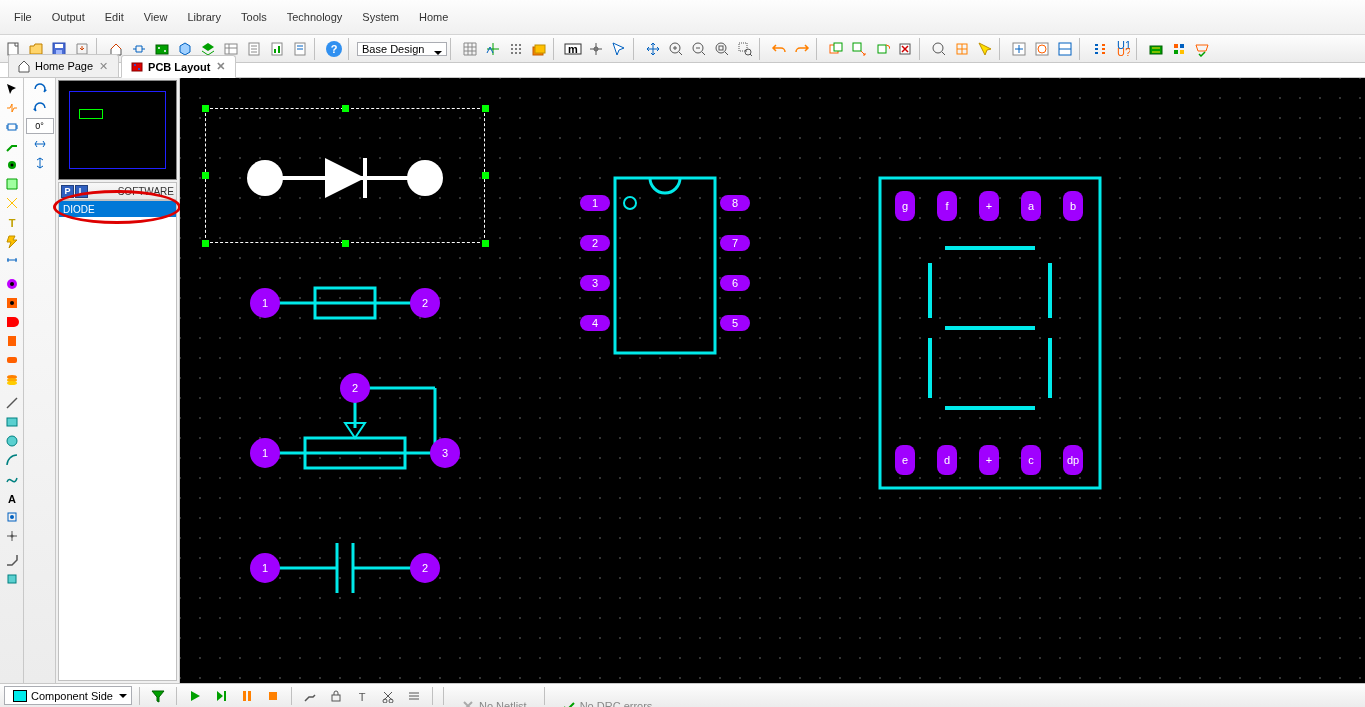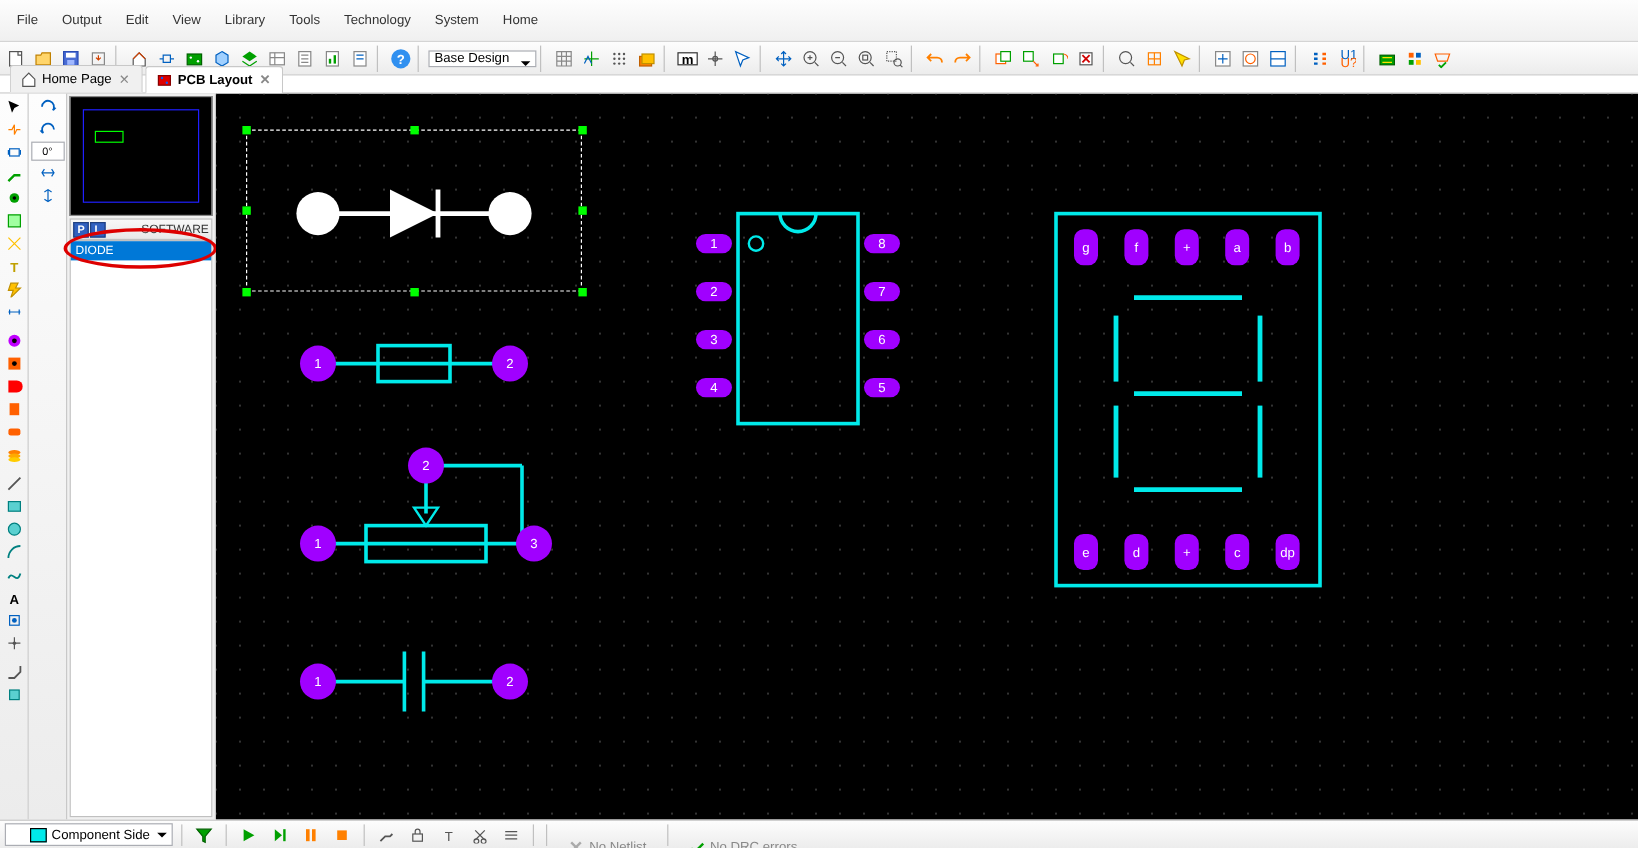--- a/index.html
+++ b/index.html
@@ -26,21 +26,21 @@
 .pkg-header{height:18px;background:linear-gradient(#f8f8f8,#e8e8e8);border:1px solid #c0c0c0;margin:0 2px;display:flex;align-items:center;gap:2px;padding:0 2px;}
 .pkg-header .pl{display:flex;gap:1px;}
 .pkg-header .pl span{width:13px;height:13px;background:#3060c0;color:#fff;font-weight:bold;font-size:9px;display:flex;align-items:center;justify-content:center;border:1px solid #204080;}
 .pkg-header .lbl{margin-left:auto;font-size:10px;color:#333;}
 .pkg-list{flex:1;background:#fff;margin:0 2px 2px 2px;border:1px solid #c0c0c0;position:relative;}
 .pkg-item{height:16px;padding:0 4px;display:flex;align-items:center;color:#fff;background:#0078d7;font-size:10px;}
 .red-circle{position:absolute;left:-6px;top:-11px;width:128px;height:34px;border:3px solid #d00;border-radius:50%;pointer-events:none;}
 .canvas{flex:1;background:#000;position:relative;overflow:hidden;}
 .dotgrid{position:absolute;inset:0;background-image:radial-gradient(#333 1px,transparent 1px);background-size:20px 20px;background-position:10px 10px;}
 .statusbar{height:24px;background:linear-gradient(#fdfdfd,#ececec);border-top:1px solid #c8c8c8;display:flex;align-items:center;padding:0 4px;gap:4px;}
-.status-select{height:19px;border:1px solid #abadb3;background:#fff;padding:0 18px 0 20px;position:relative;display:flex;align-items:center;min-width:110px;}
+.status-select{height:19px;border:1px solid #abadb3;background:#fff;padding:0 18px 0 8px;position:relative;display:flex;align-items:center;min-width:110px;}
 .status-select::after{content:'';position:absolute;right:4px;top:7px;border:4px solid transparent;border-top-color:#000;}
 .status-swatch{width:14px;height:12px;background:#00eaea;border:1px solid #000;margin-right:4px;}
 .status-sep{width:1px;height:18px;background:#c0c0c0;margin:0 3px;}
 .status-path{flex:1;padding:0 6px;color:#555;font-size:10px;}
 .status-cell{display:flex;align-items:center;gap:4px;padding:0 10px;color:#888;font-size:10px;margin-top:20px;}
 
 .comp{position:absolute;}
 .sel-box{position:absolute;border:1px dashed #fff;}
 .sel-handle{position:absolute;width:7px;height:7px;background:#00ff00;}
 </style>

